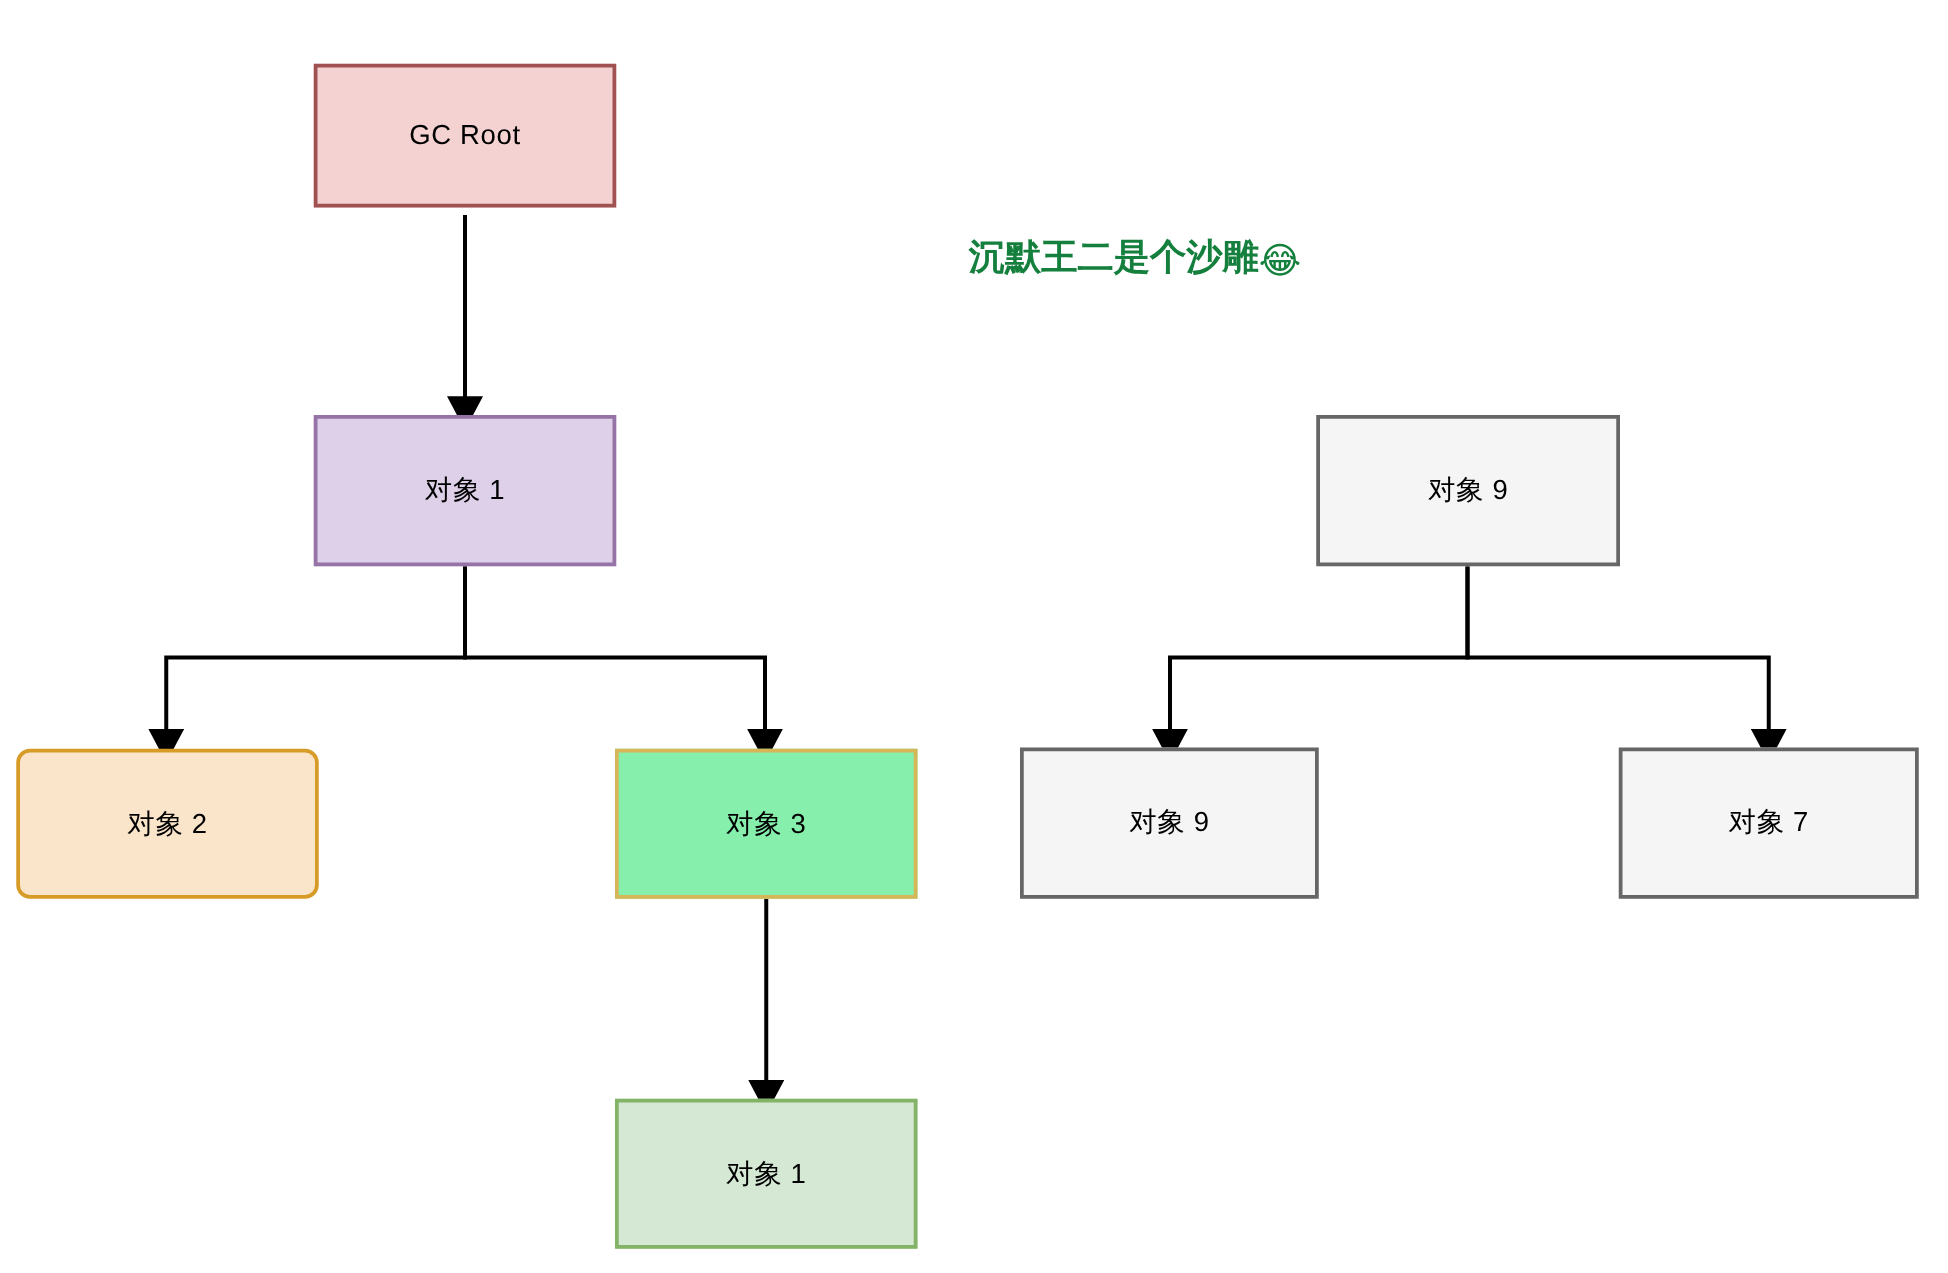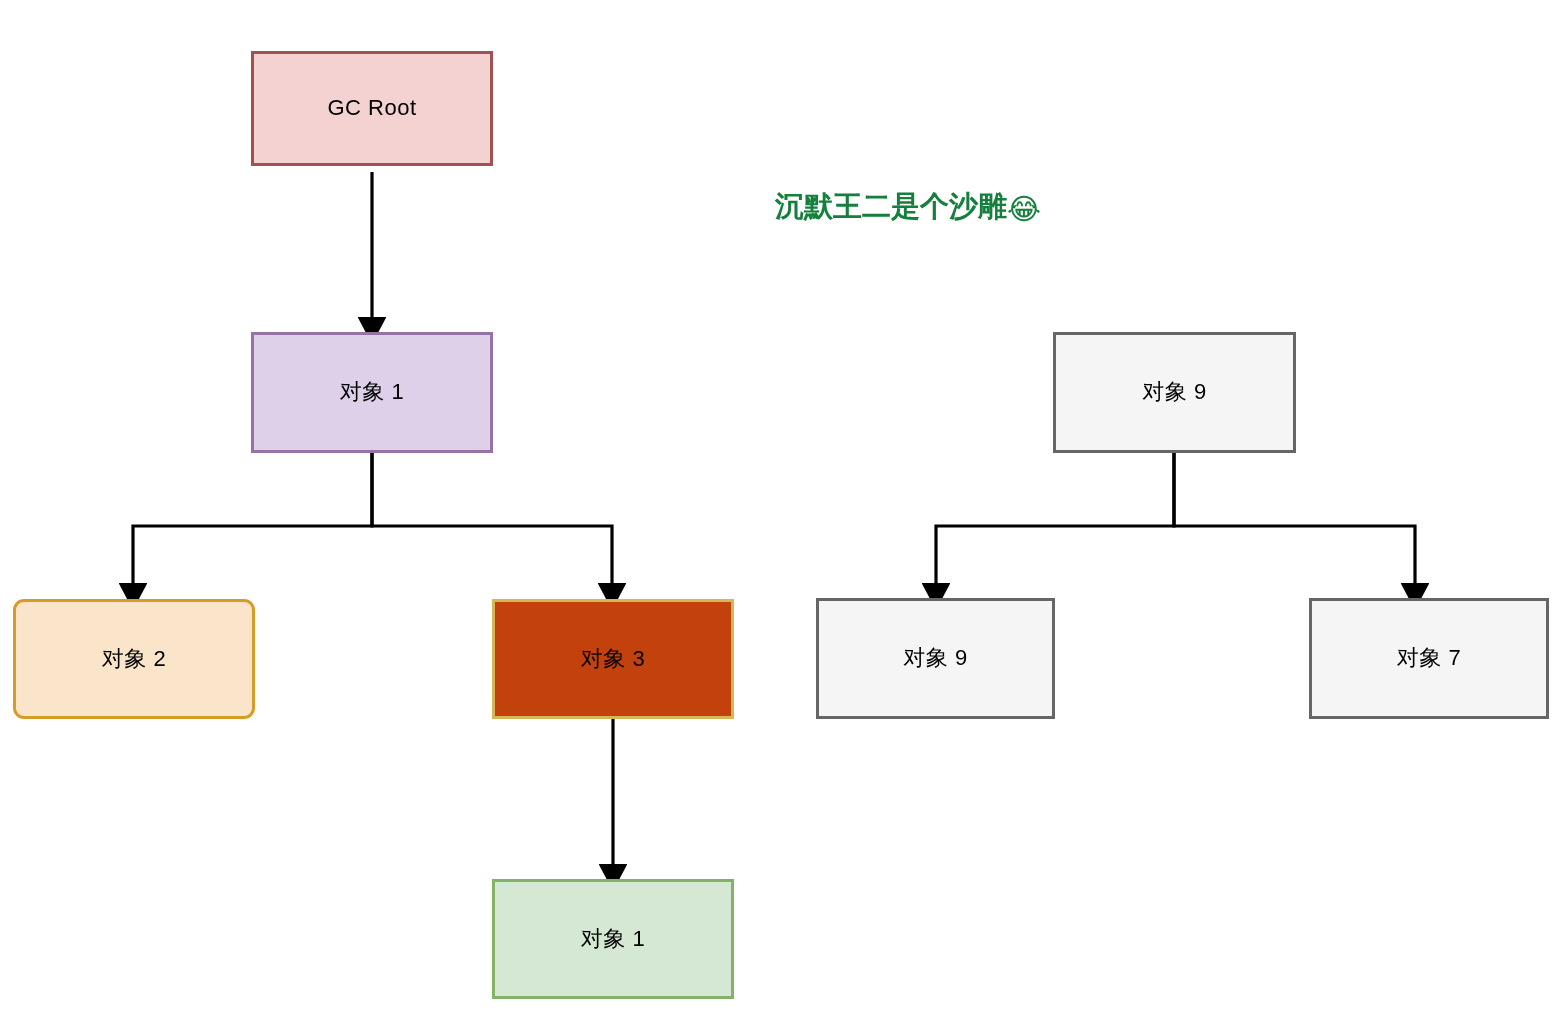--- a/index.html
+++ b/index.html
@@ -93,35 +93,35 @@
   </div>
 
   <div class="node" style="left: 251px; top: 332px; width: 242px; height: 121px; background: rgb(221, 208, 232); border-color: rgb(150, 115, 166);">
     <span>对象 1</span>
   </div>
 
   <div class="node" style="left: 13px; top: 599px; width: 242px; height: 120px; background: rgb(250, 228, 202); border-color: rgb(215, 155, 40); border-radius: 11px;">
     <span>对象 2</span>
   </div>
 
-  <div class="node" style="left: 492px; top: 599px; width: 242px; height: 120px; background: #c2410c; border-color: rgb(214, 182, 86);">
+  <div class="node" style="left: 492px; top: 599px; width: 242px; height: 120px; background: #86efac; border-color: rgb(214, 182, 86);">
     <span>对象 3</span>
   </div>
 
   <div class="node" style="left: 492px; top: 879px; width: 242px; height: 120px; background: rgb(213, 232, 212); border-color: rgb(130, 179, 102);">
     <span>对象 1</span>
   </div>
 
   <div class="node" style="left: 1053px; top: 332px; width: 243px; height: 121px; background: rgb(245, 245, 245); border-color: rgb(102, 102, 102);">
     <span>对象 9</span>
   </div>
 
   <div class="node" style="left: 816px; top: 598px; width: 239px; height: 121px; background: rgb(245, 245, 245); border-color: rgb(102, 102, 102);">
     <span>对象 9</span>
   </div>
 
-  <div class="node" style="left: 1295px; top: 598px; width: 240px; height: 121px; background: rgb(245, 245, 245); border-color: rgb(102, 102, 102); margin-left: 14px;">
+  <div class="node" style="left: 1295px; top: 598px; width: 240px; height: 121px; background: rgb(245, 245, 245); border-color: rgb(102, 102, 102);">
     <span>对象 7</span>
   </div>
 
   <div class="annotation" style="left: 775px; top: 192px; color: #15803d;"><span>沉默王二是个沙雕</span><span class="emoji">😂</span></div>
 
 </div>
 
 </body></html>

